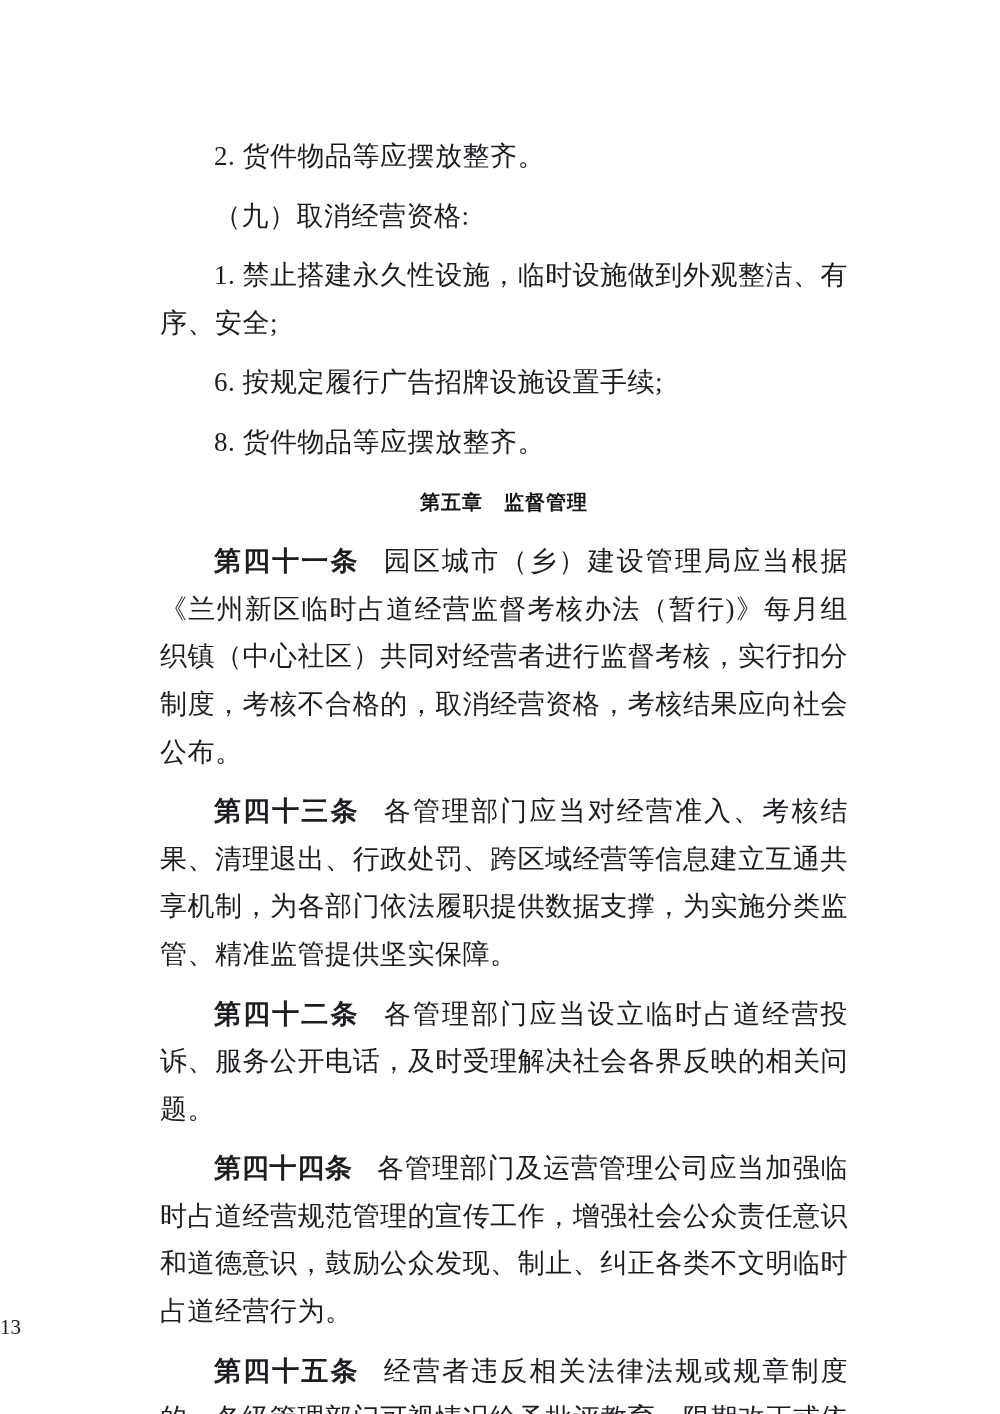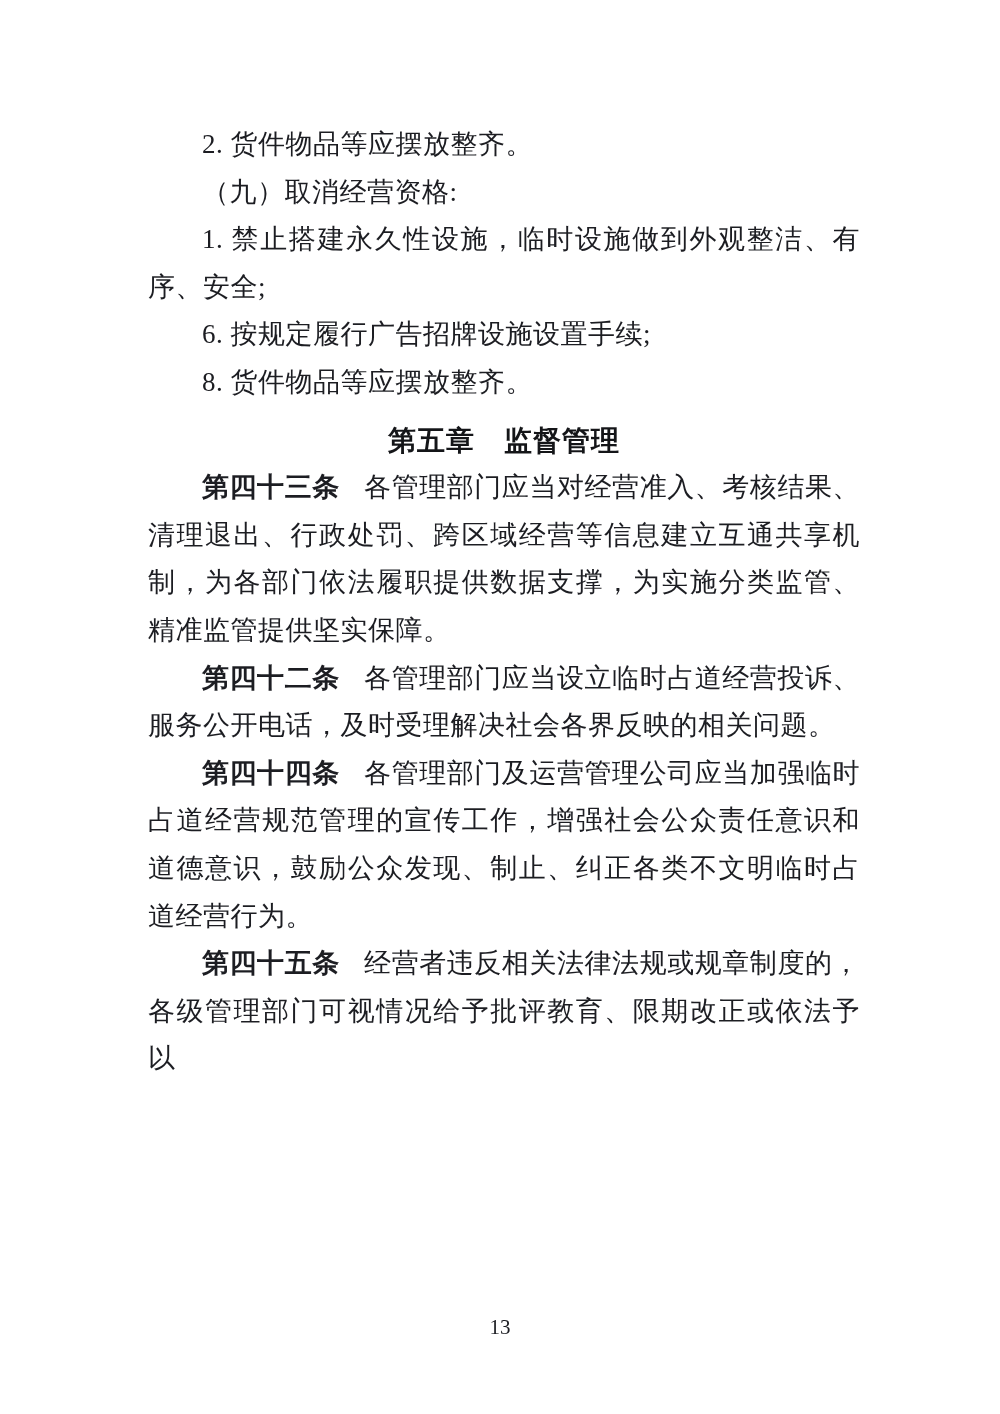--- a/index.html
+++ b/index.html
@@ -16,48 +16,47 @@
     font-family: "Liberation Serif", "DejaVu Serif", serif;
     color: #1c1d22;
   }
   .content {
     position: absolute;
     top: 121px;
     left: 148px;
     width: 712px;
   }
   p.body {
-    margin: 0;
+    margin: 12px;
     font-size: 27px;
     line-height: 47.6px;
     text-align: justify;
     text-justify: inter-ideograph;
     text-indent: 2em;
     letter-spacing: 0.5px;
   }
   p.body .lead {
     font-weight: bold;
     margin-right: 0.9em;
   }
   h2.chapter {
     margin: 10px 0 0 0;
-    font-size: 28px;
+    font-size: 20px;
     line-height: 47.6px;
     font-weight: bold;
     text-align: center;
     font-family: "Liberation Sans", "DejaVu Sans", sans-serif;
     color: #141518;
     letter-spacing: 1px;
   }
   .footer {
     position: absolute;
     top: 1312px;
     left: 0;
     width: 100%;
-    text-align: center;
     font-size: 21px;
     line-height: 30px;
     color: #1c1d22;
     font-family: "Liberation Serif", "DejaVu Serif", serif;
   }
 </style>
 </head>
 <body>
 
 <div class="page">
@@ -69,20 +68,21 @@
 
     <p class="body">1. 禁止搭建永久性设施，临时设施做到外观整洁、有序、安全;</p>
 
     <p class="body">6. 按规定履行广告招牌设施设置手续;</p>
 
 
     <p class="body">8. 货件物品等应摆放整齐。</p>
 
     <h2 class="chapter">第五章　监督管理</h2>
 
+    <p class="body"><b class="lead">第四十一条</b><span>园区城市（乡）建设管理局应当根据《兰州新区临时占道经营监督考核办法（暂行)》每月组织镇（中心社区）共同对经营者进行监督考核，实行扣分制度，考核不合格的，取消经营资格，考核结果应向社会公布。</span></p>
 
     <p class="body"><b class="lead">第四十三条</b><span>各管理部门应当对经营准入、考核结果、清理退出、行政处罚、跨区域经营等信息建立互通共享机制，为各部门依法履职提供数据支撑，为实施分类监管、精准监管提供坚实保障。</span></p>
 
     <p class="body"><b class="lead">第四十二条</b><span>各管理部门应当设立临时占道经营投诉、服务公开电话，及时受理解决社会各界反映的相关问题。</span></p>
 
     <p class="body"><b class="lead">第四十四条</b><span>各管理部门及运营管理公司应当加强临时占道经营规范管理的宣传工作，增强社会公众责任意识和道德意识，鼓励公众发现、制止、纠正各类不文明临时占道经营行为。</span></p>
 
     <p class="body"><b class="lead">第四十五条</b><span>经营者违反相关法律法规或规章制度的，各级管理部门可视情况给予批评教育、限期改正或依法予以</span></p>
 
   </div>

